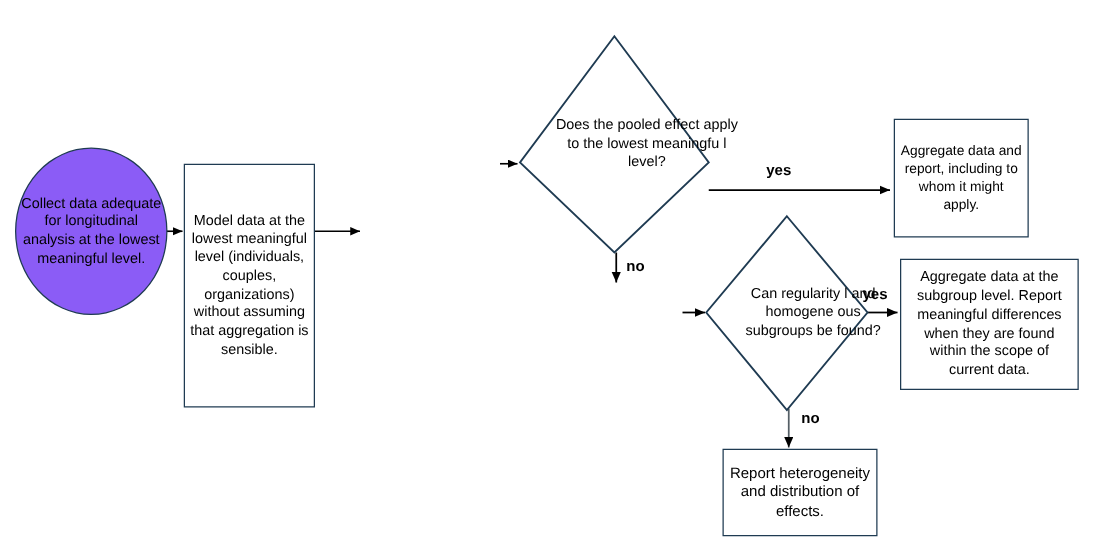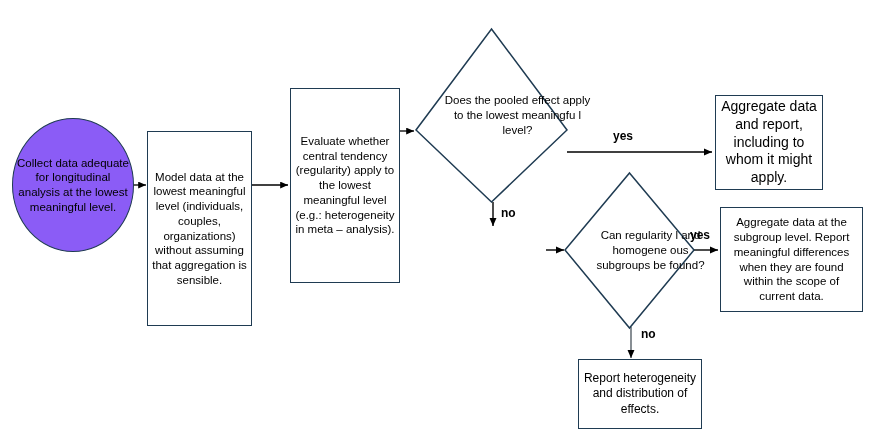--- a/index.html
+++ b/index.html
@@ -104,34 +104,31 @@
   </svg>
 
   <div class="node ellipse" style="left:12px; top:118px; width:122px; height:134px; font-size:11.5px;">
     <span>Collect data adequate for longitudinal analysis at the lowest meaningful level.</span>
   </div>
 
   <div class="node box" style="left:147px; top:88px; width:105px; height:195px; font-size:11.5px;margin-top:43px;">
     <span>Model data at the lowest meaningful level (individuals, couples, organizations) without assuming that aggregation is sensible.</span>
   </div>
 
-  <div class="node box" style="left:290px; top:88px; width:110px; height:195px; font-size:11.5px;">
-    <span>Evaluate whether central tendency (regularity) apply to the lowest meaningful level (e.g.: heterogeneity in meta – analysis).</span>
-  </div>
 
   <div class="diamond-wrap" style="left:415px; top:28px; width:153px; height:175px;">
     <svg width="153" height="175" viewBox="0 0 153 175" xmlns="http://www.w3.org/2000/svg">
       <polygon points="76.5,1 152,102 76.5,174 1,102" fill="#ffffff" stroke="#1f3b52" stroke-width="1.5"></polygon>
     </svg>
     <div class="diamond-text" style="font-size:11.5px; padding:0 26px;">
       <span>Does the pooled effect apply to the lowest meaningfu l level?</span>
     </div>
   </div>
 
-  <div class="node box" style="left:715px; top:95px; width:108px; height:95px; font-size:14px;">
+  <div class="node box" style="left:715px; top:95px; width:108px; height:95px; font-size:11px;">
     <span>Aggregate data and report, including to whom it might apply.</span>
   </div>
 
 
   <div class="diamond-wrap" style="left:564px; top:172px; width:131px; height:157px;">
     <svg width="131" height="157" viewBox="0 0 131 157" xmlns="http://www.w3.org/2000/svg">
       <polygon points="65.5,1 130,78 65.5,156 1,78" fill="#ffffff" stroke="#1f3b52" stroke-width="1.5"></polygon>
     </svg>
     <div class="diamond-text" style="font-size:11.5px; padding:0 21px;">
       <span>Can regularity l and homogene ous subgroups be found?</span>

